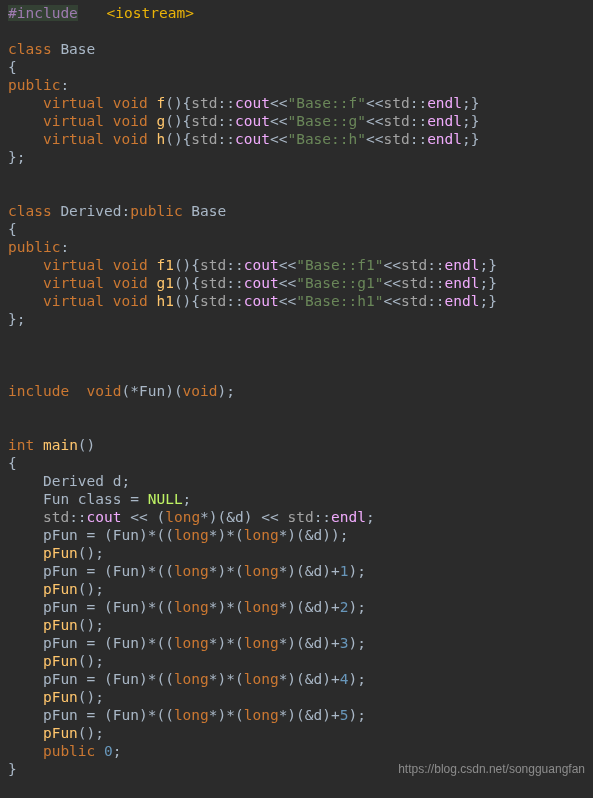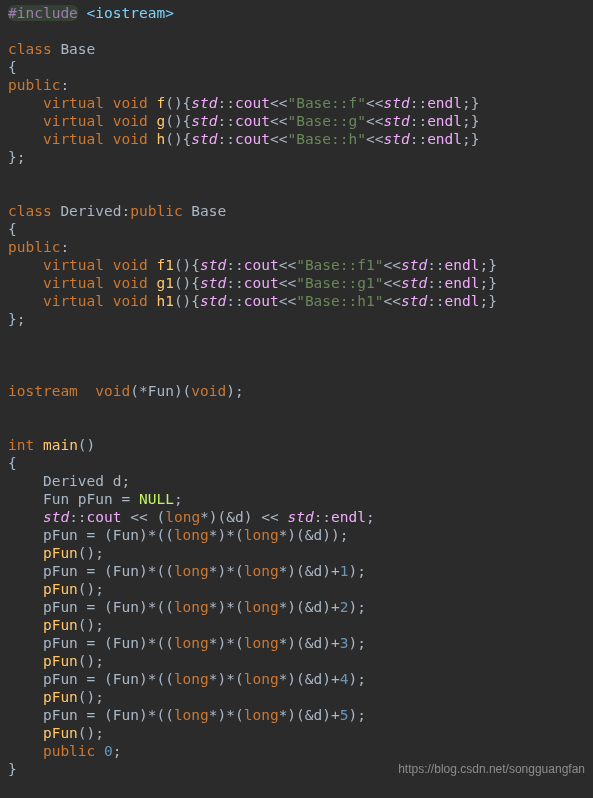--- a/index.html
+++ b/index.html
@@ -9,25 +9,25 @@
     font-family: "Consolas", "Courier New", monospace;
     font-size: 14.5px;
     line-height: 18px;
     color: #a9b7c6;
     width: 593px;
     box-sizing: border-box;
     position: relative;
   }
   pre { margin: 0; white-space: pre; }
   .kw   { color: #cc7832; text-align: center; }          
-  .pre  { color: #9e7bb0; background:#344134;border-radius:6px;} 
-  .inc  { color: #7dd3fc; }          
+  .pre  { color: #9e7bb0; background:#344134;} 
+  .inc  { color: #eab308; margin-left: 20px; }          
   .fn   { color: #ffc66d; }          
   .main { color: #ffc66d; margin-top: 32px; }
-  .ns   { color: #f0abfc; font-style: italic; }          
+  .ns   { color: #a3a3a3; }          
   .stream{ color: #f0abfc; }         
   .str  { color: #6a8759; }          
   .num  { color: #6897bb; }          
   .null { color: #bef264; }          
   .watermark {
     position: absolute;
     bottom: 4px;
     right: 8px;
     color: #bfbfbf;
     font-family: Arial, sans-serif;
@@ -53,27 +53,27 @@
 <span class="kw">class</span> <span>Derived</span>:<span class="kw">public</span> <span>Base</span>
 <span>{</span>
 <span class="kw">public</span>:
     <span class="kw">virtual</span> <span class="kw">void</span> <span class="fn">f1</span>(){<span class="ns">std</span><span>::</span><span class="stream">cout</span><span>&lt;&lt;</span><span class="str">"Base::f1"</span><span>&lt;&lt;</span><span class="ns">std</span><span>::</span><span class="stream">endl</span>;}
     <span class="kw">virtual</span> <span class="kw">void</span> <span class="fn">g1</span>(){<span class="ns">std</span><span>::</span><span class="stream">cout</span><span>&lt;&lt;</span><span class="str">"Base::g1"</span><span>&lt;&lt;</span><span class="ns">std</span><span>::</span><span class="stream">endl</span>;}
     <span class="kw">virtual</span> <span class="kw">void</span> <span class="fn">h1</span>(){<span class="ns">std</span><span>::</span><span class="stream">cout</span><span>&lt;&lt;</span><span class="str">"Base::h1"</span><span>&lt;&lt;</span><span class="ns">std</span><span>::</span><span class="stream">endl</span>;}
 };
 
 
 
-<span class="kw">iostream</span>  <span class="kw">void</span><span>(*Fun)(</span><span class="kw">void</span>);
+<span class="kw">include</span>  <span class="kw">void</span><span>(*Fun)(</span><span class="kw">void</span>);
 
 
 <span class="kw">int</span> <span class="main">main</span>()
 <span>{</span>
     <span>Derived d;</span>
-    <span>Fun pFun = </span><span class="null">NULL</span>;
+    <span>Fun class = </span><span class="null">NULL</span>;
     <span class="ns">std</span><span>::</span><span class="stream">cout</span> <span>&lt;&lt;</span> (<span class="kw">long</span>*)(&amp;d) <span>&lt;&lt;</span> <span class="ns">std</span><span>::</span><span class="stream">endl</span>;
     pFun = (Fun)*((<span class="kw">long</span>*)*(<span class="kw">long</span>*)(&amp;d));
     <span class="fn">pFun</span>();
     pFun = (Fun)*((<span class="kw">long</span>*)*(<span class="kw">long</span>*)(&amp;d)+<span class="num">1</span>);
     <span class="fn">pFun</span>();
     pFun = (Fun)*((<span class="kw">long</span>*)*(<span class="kw">long</span>*)(&amp;d)+<span class="num">2</span>);
     <span class="fn">pFun</span>();
     pFun = (Fun)*((<span class="kw">long</span>*)*(<span class="kw">long</span>*)(&amp;d)+<span class="num">3</span>);
     <span class="fn">pFun</span>();
     pFun = (Fun)*((<span class="kw">long</span>*)*(<span class="kw">long</span>*)(&amp;d)+<span class="num">4</span>);

